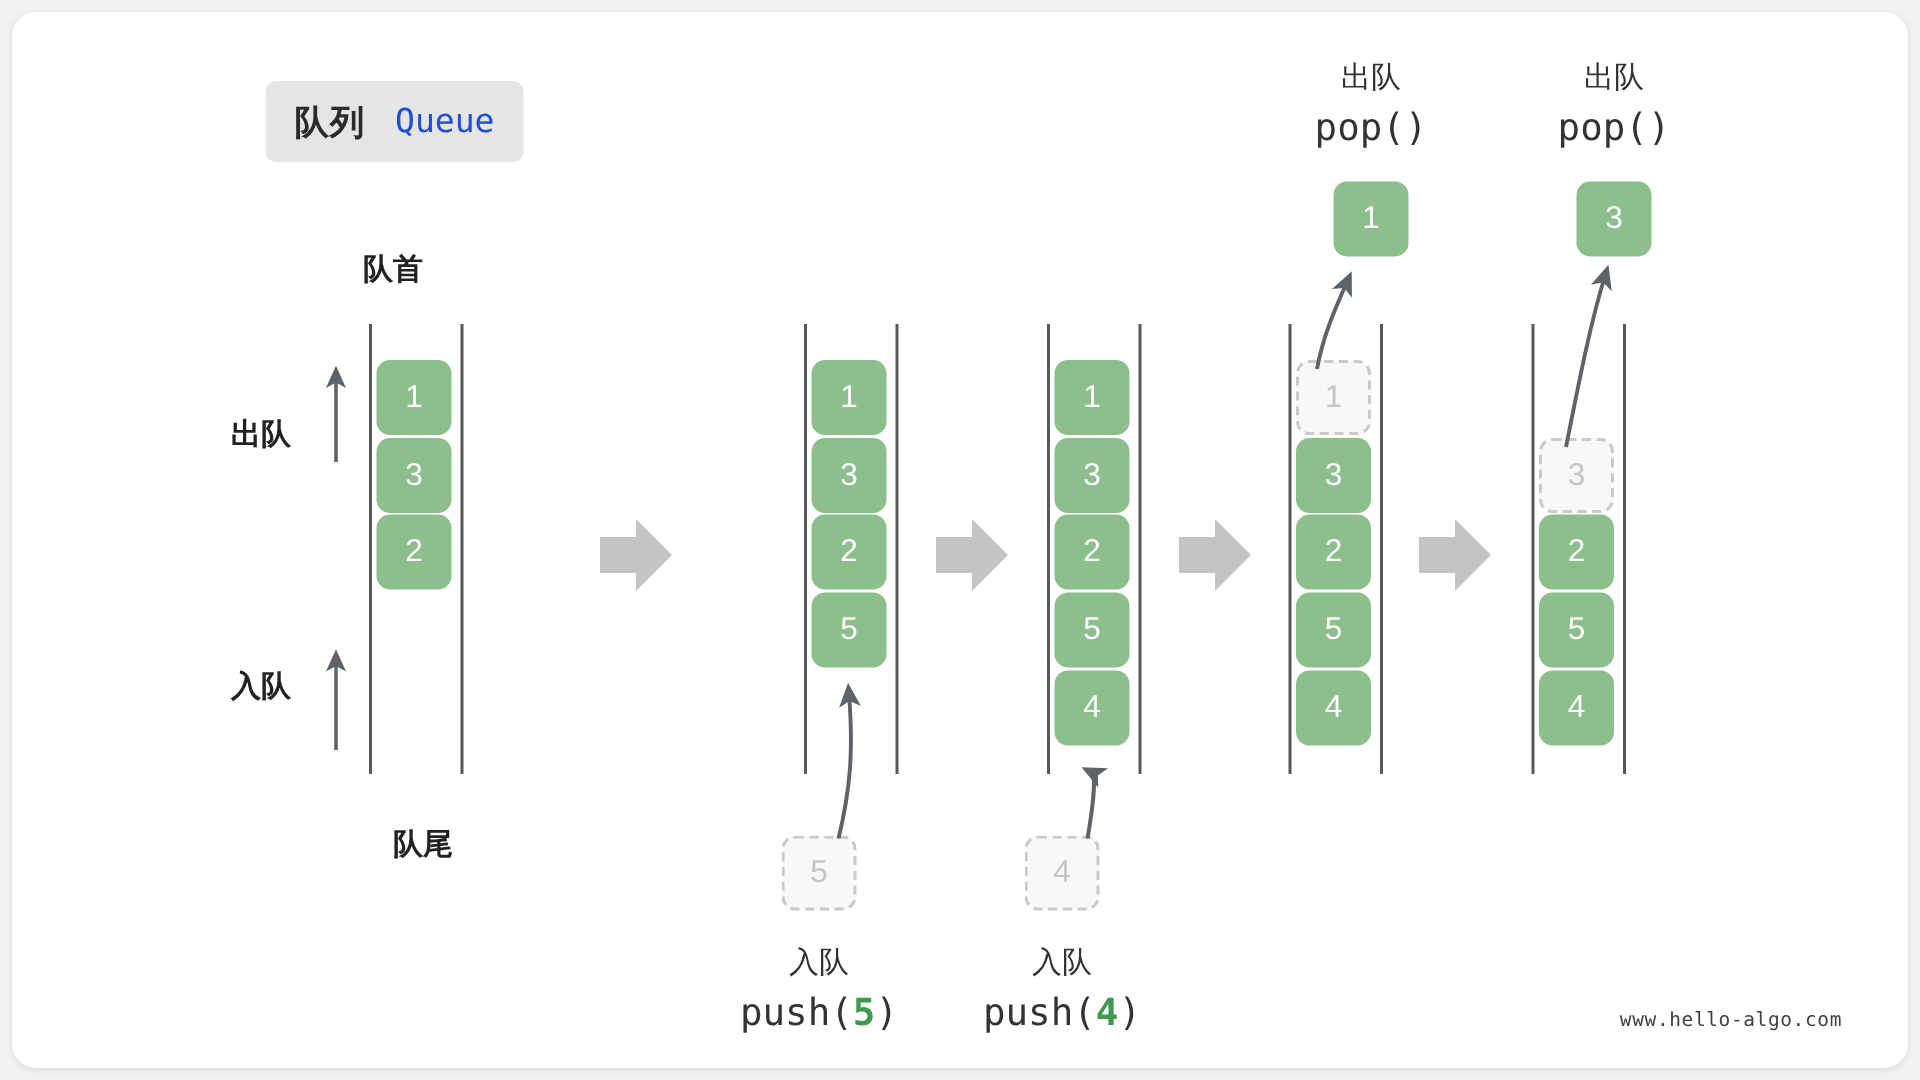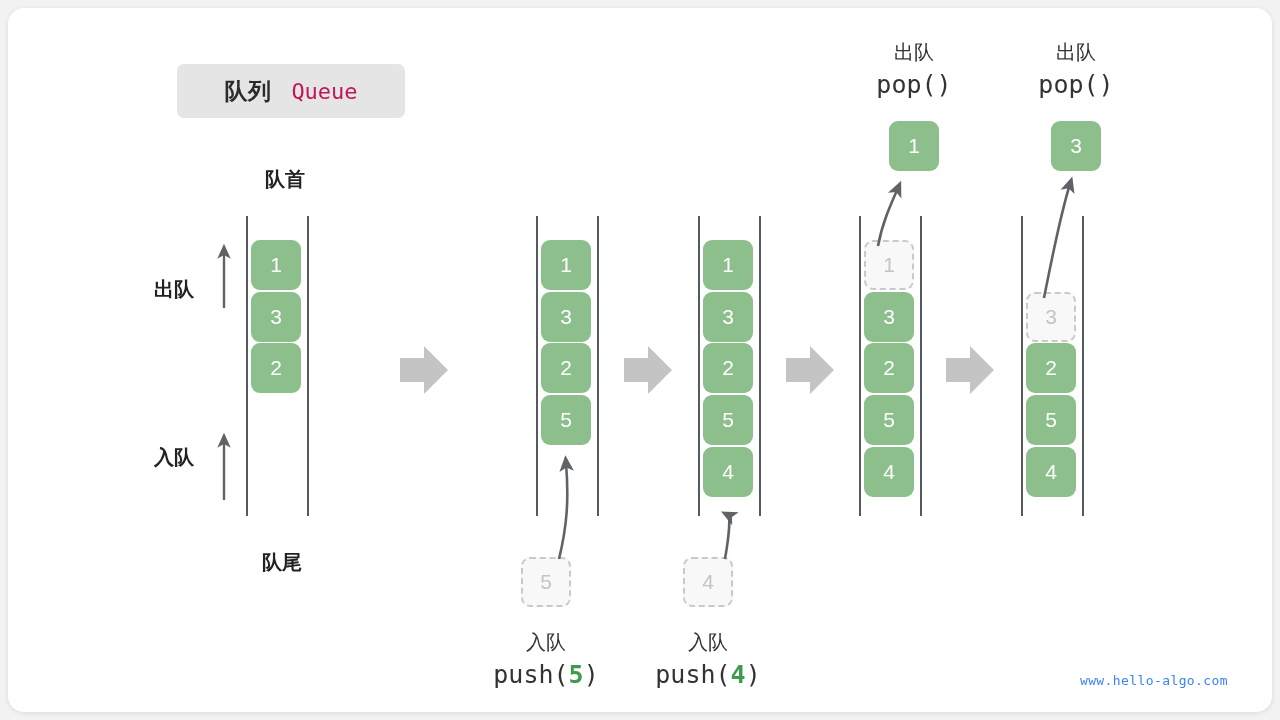--- a/index.html
+++ b/index.html
@@ -27,40 +27,40 @@
     height: 704px;
     background: #ffffff;
     border-radius: 16px;
     box-shadow: 0 1px 5px rgba(0,0,0,0.10);
   }
 
   
   .title-badge {
     position: absolute;
     left: 169px;
-    top: 56px;
-    width: 228px;
+    top: 46px;
+    width: 172px;
     height: 54px;
     background: #e5e5e5;
     border-radius: 7px;
     display: flex;
     align-items: center;
     justify-content: center;
     gap: 20px;
   }
   .title-cn {
     font-size: 23px;
     font-weight: bold;
     color: #2b2b2b;
     letter-spacing: 0.5px;
   }
   .title-en {
     font-family: "DejaVu Sans Mono", "Liberation Mono", monospace;
     font-size: 22px;
-    color: #be185d;
+    color: #1d4ed8;
   }
 
   
   .column { position: absolute; top: 0; left: 0; }
 
   .rail {
     position: absolute;
     width: 1.6px;
     background: #555a5e;
   }
@@ -125,36 +125,36 @@
     pointer-events: none;
   }
 
   
   .watermark {
     position: absolute;
     right: 44px;
     bottom: 24px;
     font-family: "DejaVu Sans Mono", "Liberation Mono", monospace;
     font-size: 13px;
-    color: #3b82f6;
+    color: #404040;
     letter-spacing: 0.4px;
   }
 </style>
 </head>
 <body>
 
 <div id="canvas">
   <div class="card">
 
     <div class="title-badge">
       <span class="title-cn">队列</span>
       <span class="title-en">Queue</span>
     </div>
 
-    <div class="lbl center" style="left:277px; top:158px;text-align:center;">队首</div>
+    <div class="lbl center" style="left:254px; top:158px;text-align:center;">队首</div>
     <div class="lbl center" style="left:274px; top:541px;">队尾</div>
     <div class="lbl" style="left:146px; top:268px;">出队</div>
     <div class="lbl" style="left:146px; top:436px;">入队</div>
 
     <div id="columns">
         <div class="column">
           <div class="rail" style="left: 238px; top: 208px; height: 300px;"></div>
           <div class="rail" style="left: 299px; top: 208px; height: 300px;"></div>
           <div class="cell solid" style="left: 243px; top: 232px;">1</div>
           <div class="cell solid" style="left: 243px; top: 283.7px;">3</div>

